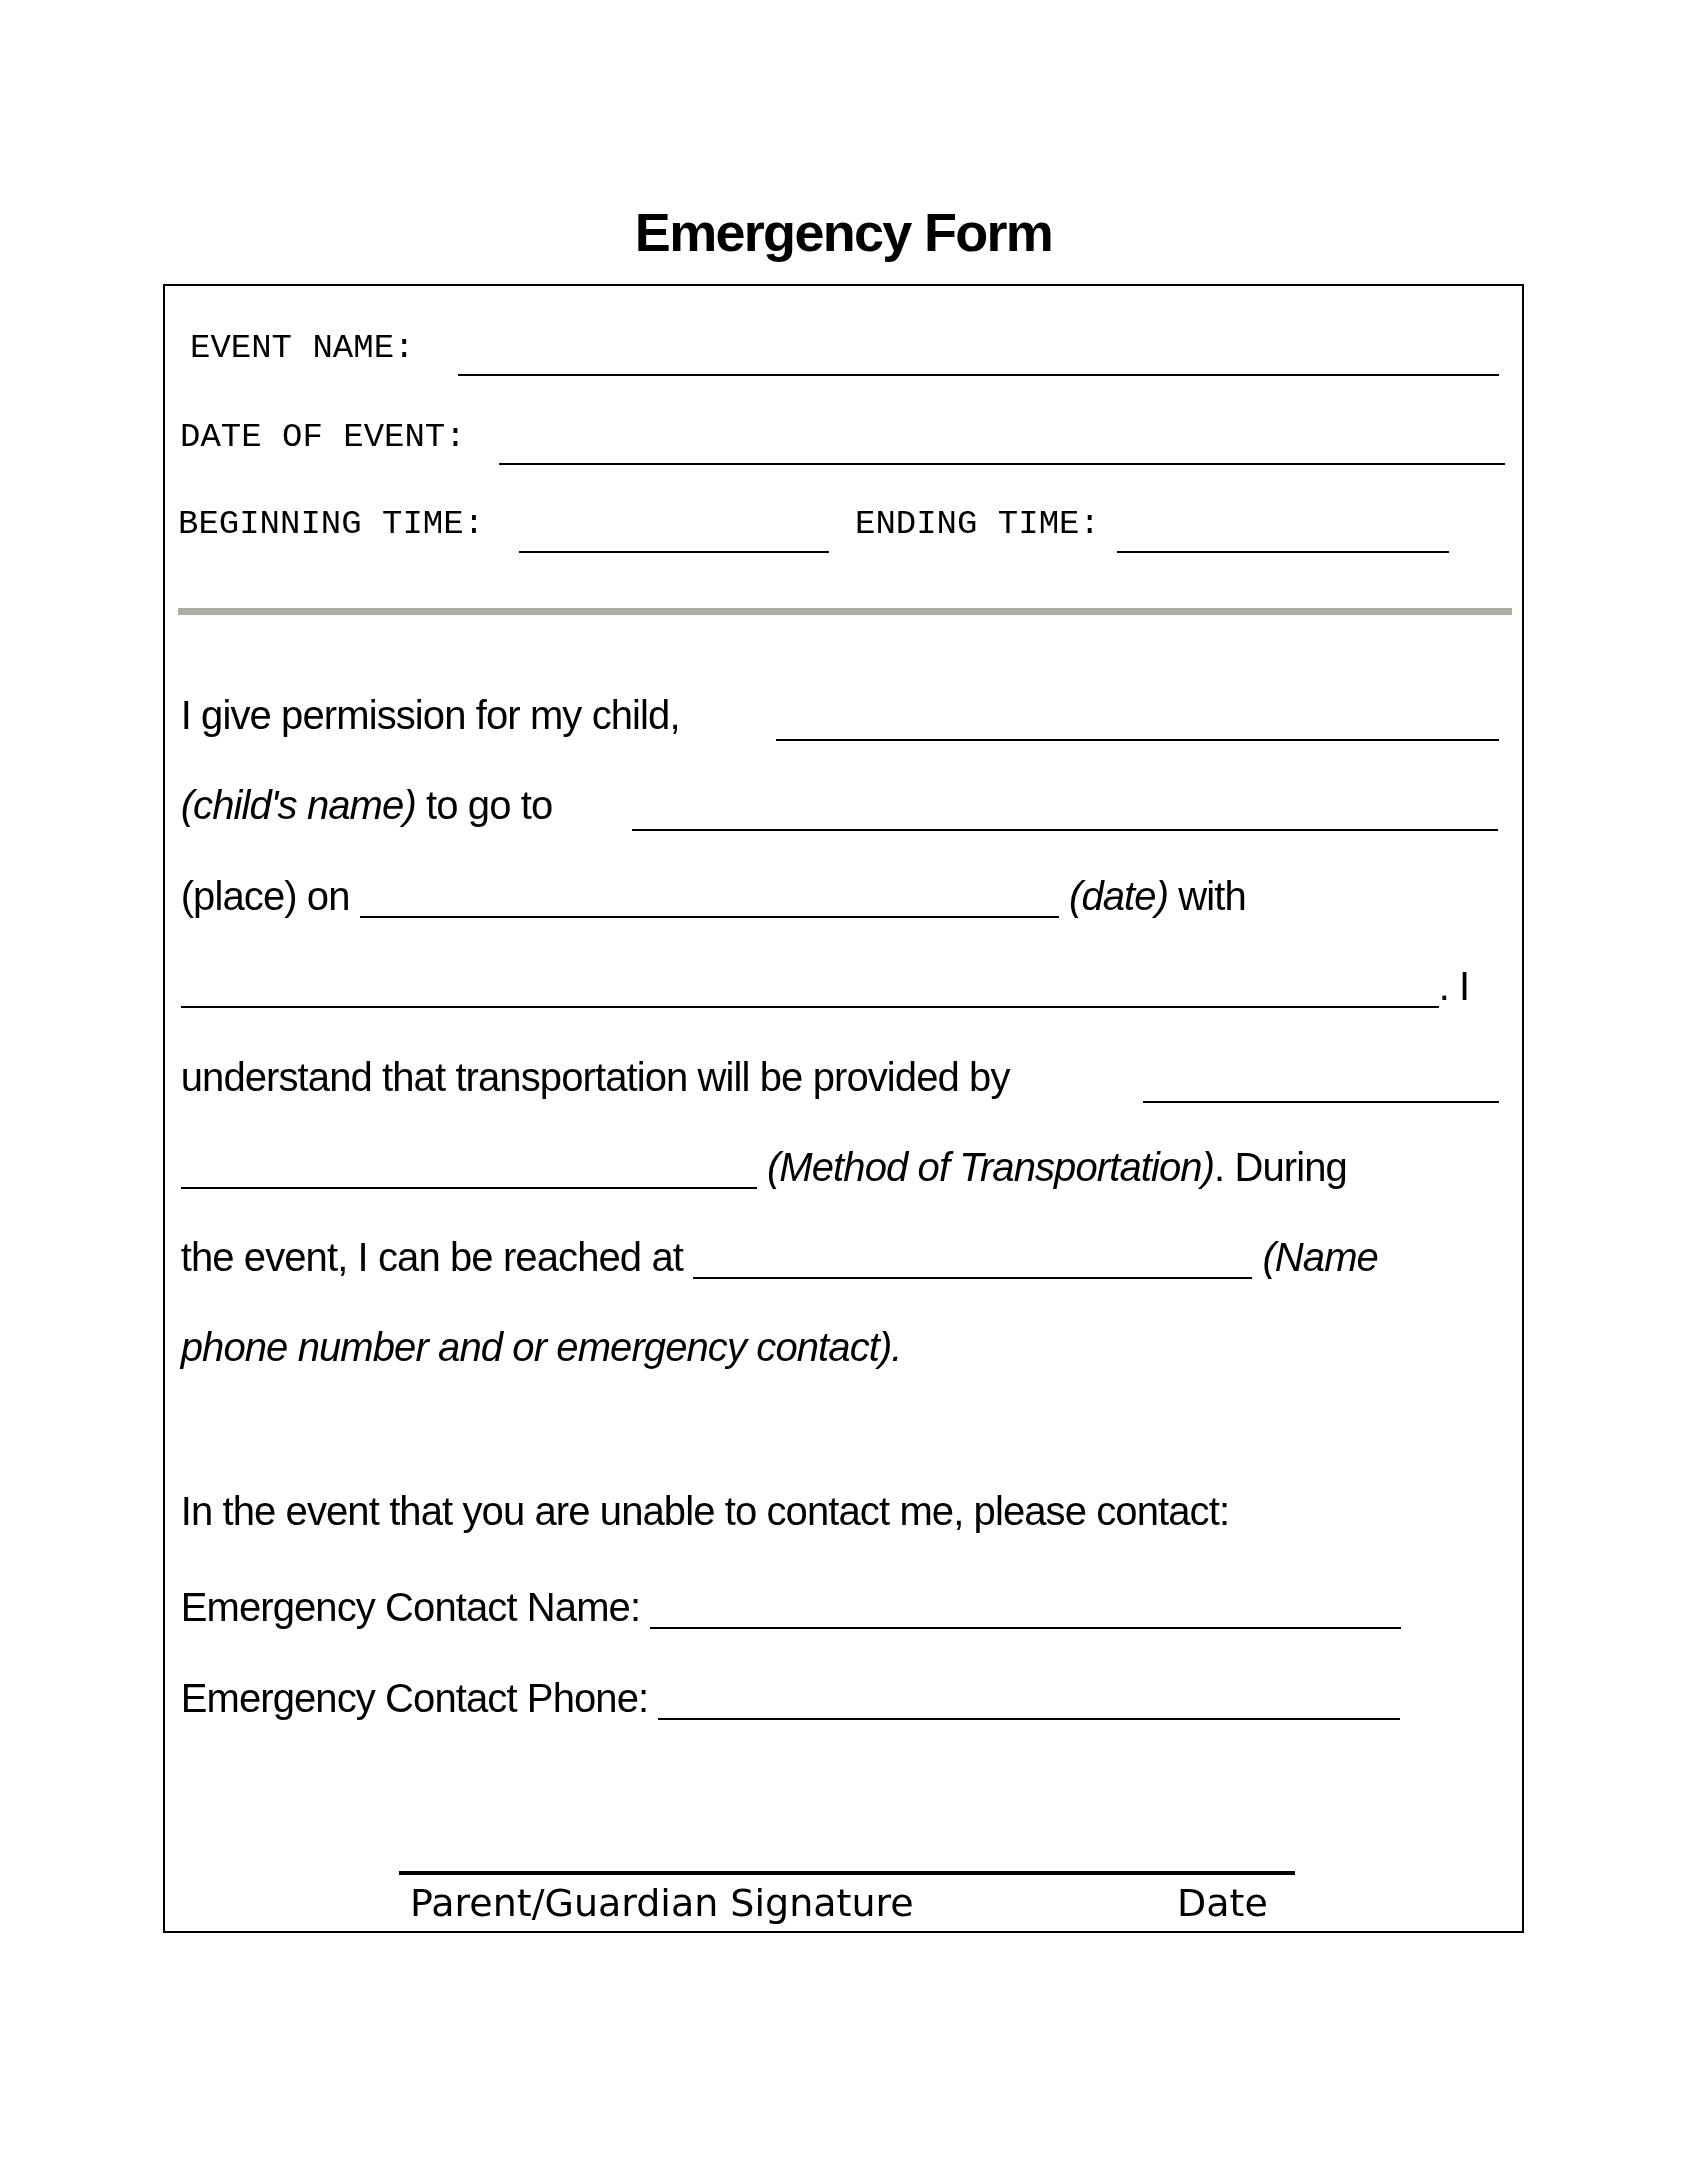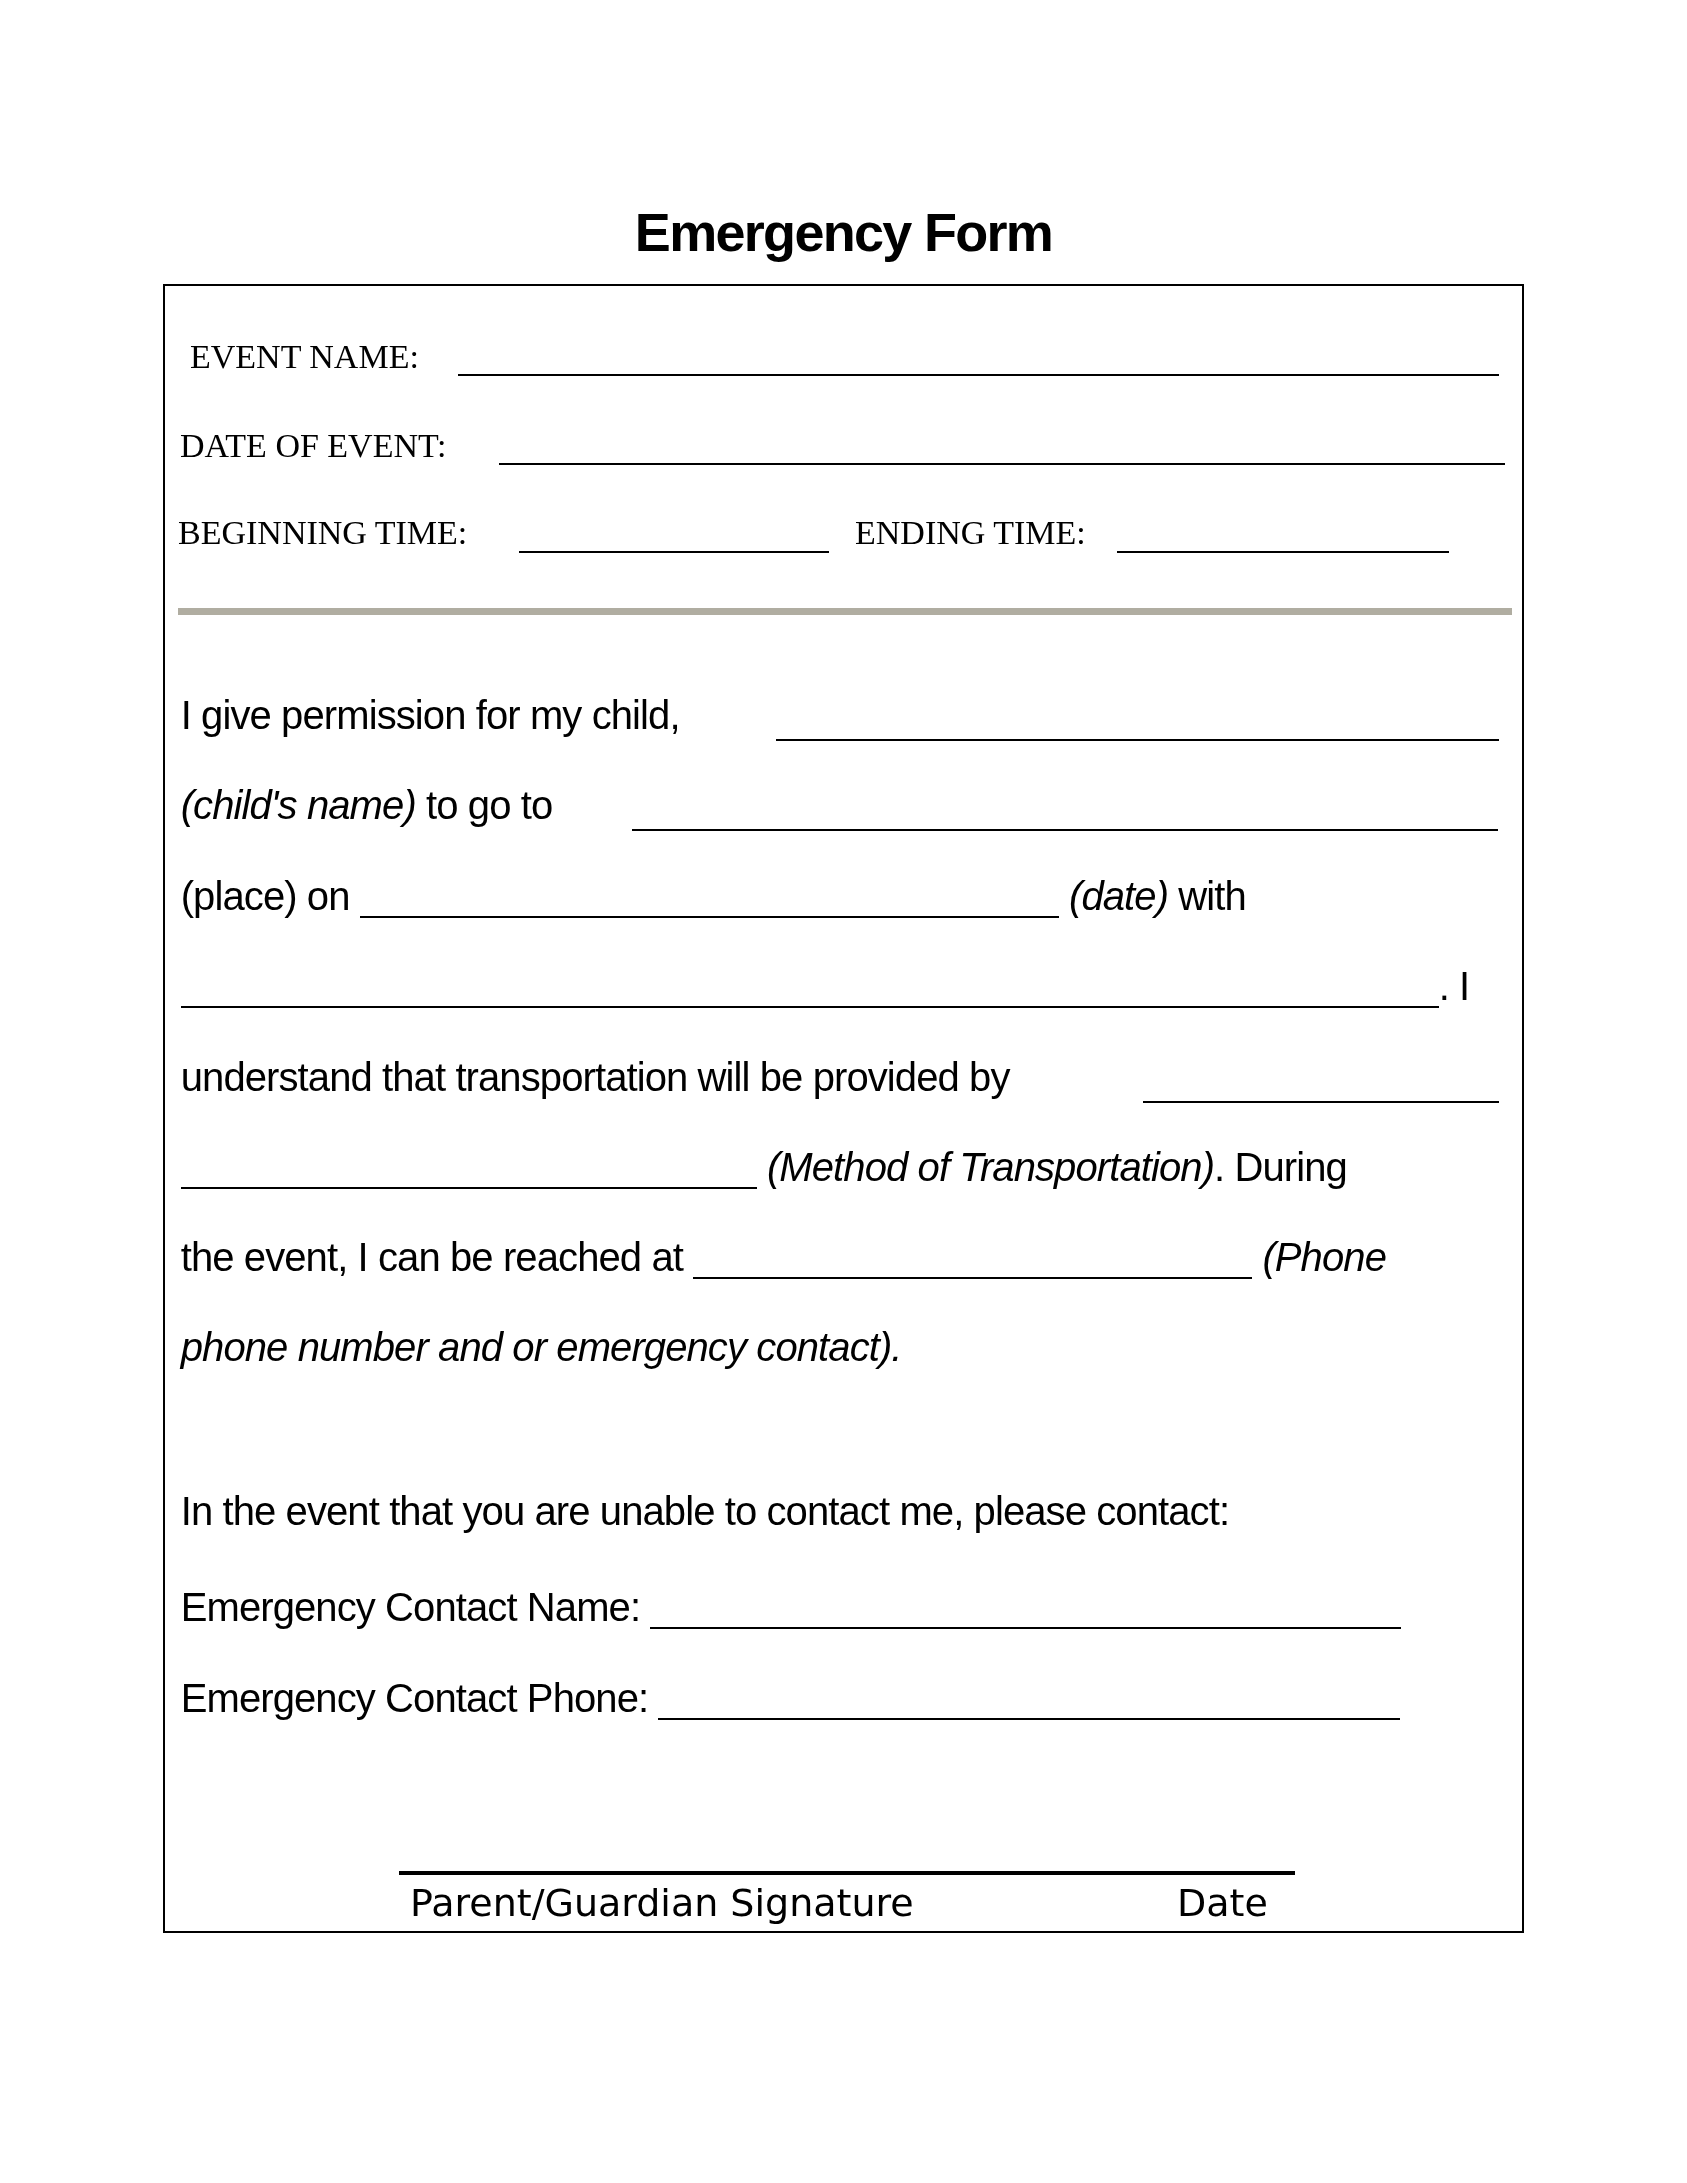--- a/index.html
+++ b/index.html
@@ -28,23 +28,23 @@
   }
   .form-box{
     position:absolute;left:163px;top:284px;
     width:1361px;height:1649px;
     border:2.6px solid var(--border-color);
     box-sizing:border-box;
     background:var(--page-bg);
   }
   .lbl-serif{
     position:absolute;
-    font-family:Liberation Serif, serif;
+    font-family:Liberation Mono, monospace;
     font-size:34px;line-height:37px;
-    white-space:nowrap;color:var(--text-color);margin-top:8px;
+    white-space:nowrap;color:var(--text-color);
   }
   .uline{
     position:absolute;height:0;
     border-bottom:2.6px solid var(--line-color);
   }
   .bline{
     position:absolute;left:15.7px;
     font-family:"Liberation Sans","DejaVu Sans",sans-serif;
     font-size:40px;line-height:44px;letter-spacing:-0.9px;
     white-space:nowrap;color:var(--text-color);
@@ -98,21 +98,21 @@
 
   <div class="bline" style="top:588px"><span>(place) on </span><span class="blank" style="width: 699px;"></span><span> </span><span class="it">(date)</span><span> with</span></div>
 
   <div class="bline" style="top:678px"><span class="blank" style="width: 1258px;"></span><span>. I</span></div>
 
   <div class="bline" style="top:769px"><span>understand that transportation will be provided by</span></div>
   <div class="uline" style="left:978px;right:23px;top:815px"></div>
 
   <div class="bline" style="top:859px"><span class="blank" style="width: 576px;"></span><span> </span><span class="it">(Method of Transportation)</span><span>. During</span></div>
 
-  <div class="bline" style="top:949px"><span>the event, I can be reached at </span><span class="blank" style="width: 559px;"></span><span> </span><span class="it">(Phone</span></div>
+  <div class="bline" style="top:949px"><span>the event, I can be reached at </span><span class="blank" style="width: 559px;"></span><span> </span><span class="it">(Name</span></div>
 
   <div class="bline" style="top:1039px"><span class="it">phone number and or emergency contact).</span></div>
 
   <div class="bline" style="top:1203px">In the event that you are unable to contact me, please contact:</div>
 
   <div class="bline" style="top:1299px"><span>Emergency Contact Name: </span><span class="blank" style="width: 751px;"></span></div>
 
   <div class="bline" style="top:1390px"><span>Emergency Contact Phone: </span><span class="blank" style="width: 742px;"></span></div>
 
   <div class="sig-line"></div>

